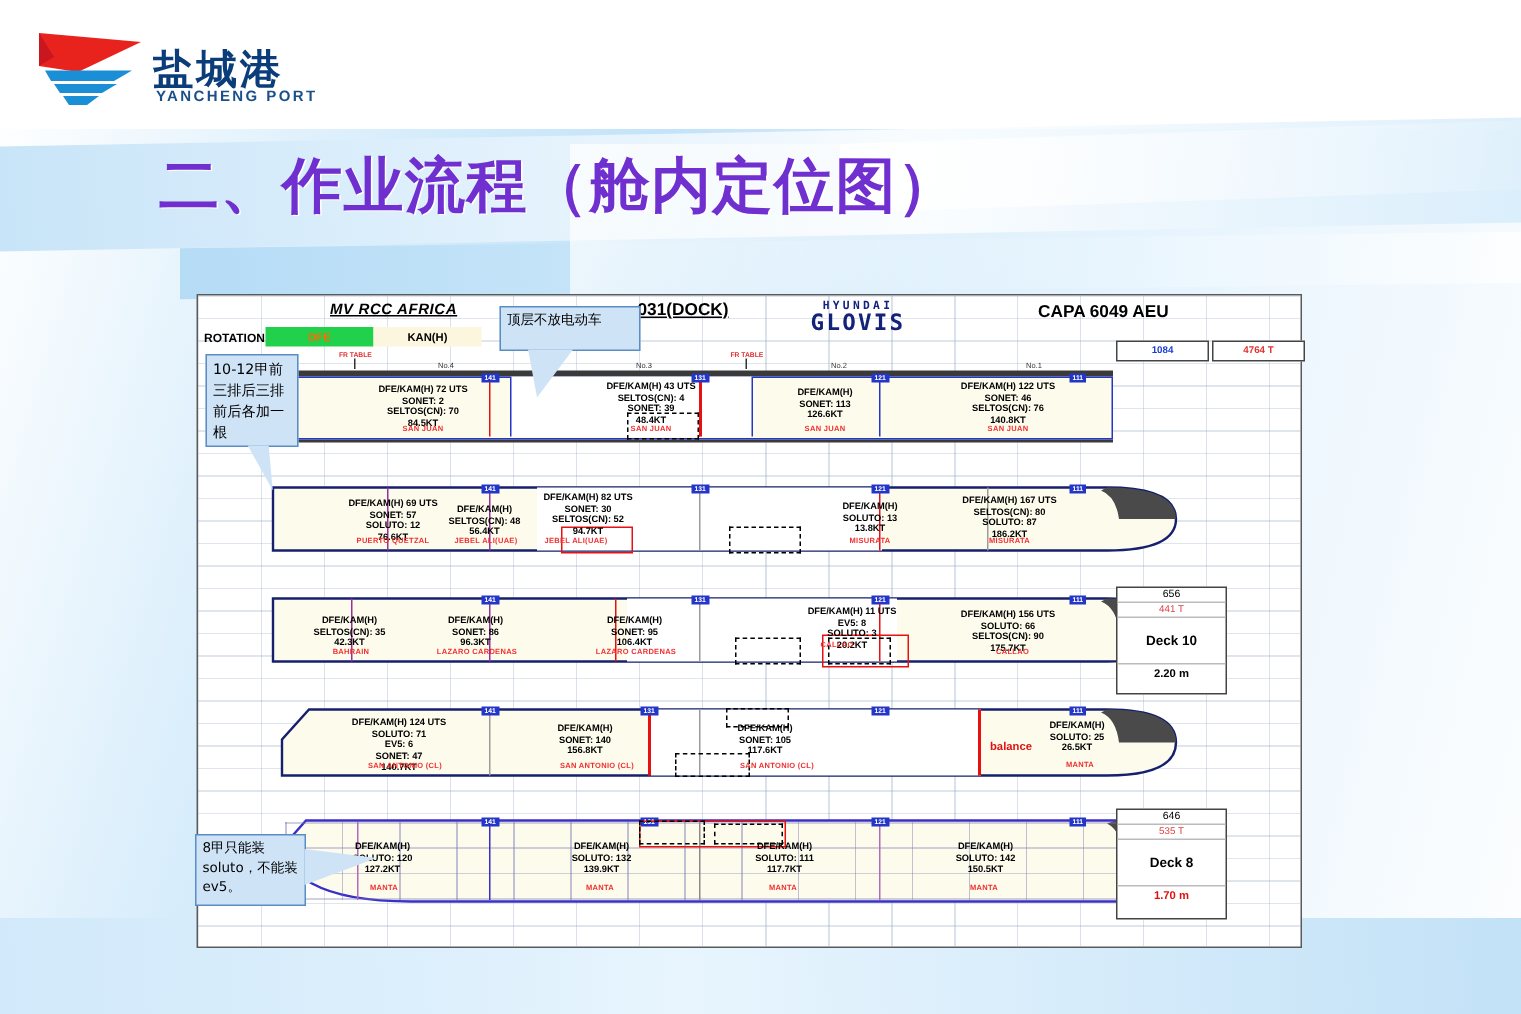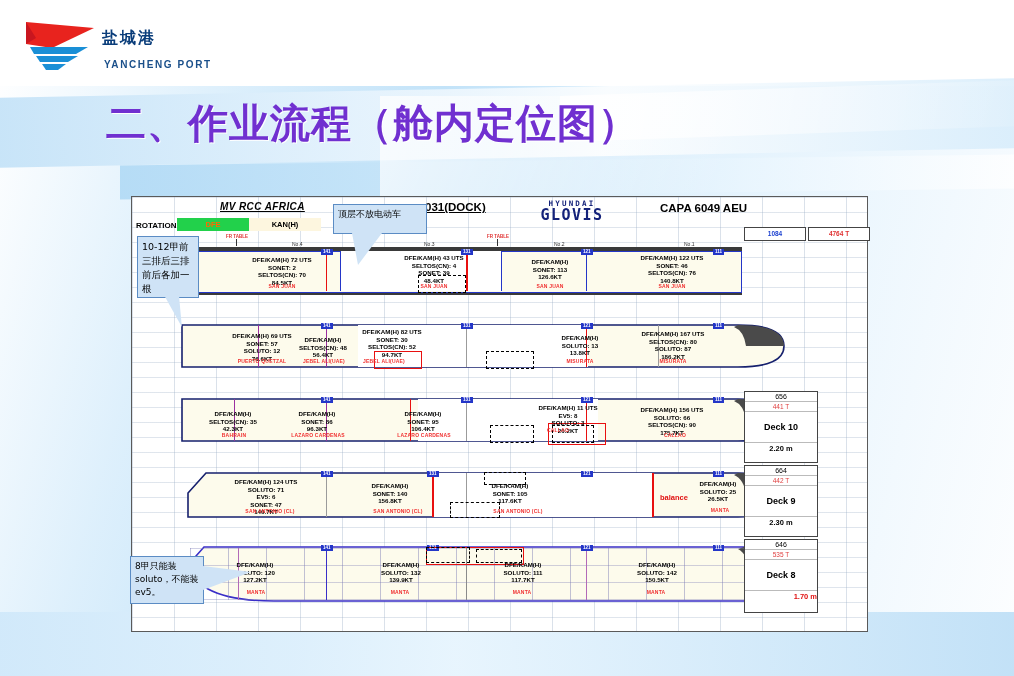--- a/index.html
+++ b/index.html
@@ -29,21 +29,21 @@
     opacity:.8;transform:skewY(-.7deg);}
   #sw3{left:0;top:612px;width:1014px;height:64px;
     background:linear-gradient(90deg,#cfe8fa,#eaf6fe 45%,#bcdef6 100%);opacity:.9;}
   #sw4{left:380px;top:96px;width:640px;height:110px;
     background:linear-gradient(115deg,rgba(255,255,255,.75),rgba(255,255,255,0) 55%);}
   #sw5{left:560px;top:88px;width:460px;height:46px;
     background:linear-gradient(100deg,rgba(255,255,255,.9),rgba(255,255,255,.1));transform:skewY(-2deg);}
 
   
   #logo{position:absolute;left:18px;top:14px;width:190px;height:62px;z-index:5;}
-  #logo-cn{position:absolute;left:84px;top:14px;font-size:16px;font-weight:bold;color:#0a3d7a;
+  #logo-cn{position:absolute;left:84px;top:14px;font-size:27px;font-weight:bold;color:#0a3d7a;
     font-family:"DejaVu Sans","Liberation Sans",sans-serif;letter-spacing:2px;white-space:nowrap;}
   #logo-en{position:absolute;left:86px;top:45px;font-size:10px;font-weight:bold;color:#1a4f8a;
     letter-spacing:1.6px;white-space:nowrap;}
 
   
   #title{
     position:absolute;left:58px;top:96px;z-index:6;
     font-family:"DejaVu Sans","Liberation Sans",sans-serif;
     font-size:40px;font-weight:bold;color:#7030d0;white-space:nowrap;
     text-shadow:1px 1px 0 #ffffff;
@@ -61,21 +61,21 @@
   #grid{position:absolute;inset:0;
     background-image:
       repeating-linear-gradient(to right, rgba(150,170,195,.35) 0 1px, transparent 1px 42px),
       repeating-linear-gradient(to bottom, rgba(150,170,195,.30) 0 1px, transparent 1px 15px);
     pointer-events:none;}
 
   .hdr{position:absolute;font-weight:bold;}
   #hdr-vessel{left:88px;top:4px;font-size:10px;font-style:italic;font-weight:bold;
     text-decoration:underline;letter-spacing:.4px;}
   #hdr-voy{left:293px;top:4px;font-size:11.5px;font-weight:bold;text-decoration:underline;}
-  #hdr-capa{left:528px;top:5px;font-size:11.5px;font-weight:bold;}
+  #hdr-capa{left:560px;top:5px;font-size:11.5px;font-weight:bold;}
   #glovis{position:absolute;left:379px;top:2px;width:122px;text-align:center;}
   #glovis-top{font-size:7.5px;font-weight:bold;color:#14227a;letter-spacing:2.2px;
     font-family:"DejaVu Sans Mono","Liberation Mono",monospace;}
   #glovis-bot{font-size:15px;font-weight:bold;color:#14227a;letter-spacing:1.5px;
     font-family:"DejaVu Sans Mono","Liberation Mono",monospace;line-height:15px;}
 
   
   #rot-label{position:absolute;left:4px;top:24px;font-size:8px;font-weight:bold;}
   #rot-dfe{position:absolute;left:45px;top:21px;width:72px;height:13px;background:#22d14b;
     color:#ff6a00;font-size:7.5px;font-weight:bold;text-align:center;line-height:13px;}
@@ -97,21 +97,21 @@
   .bayno{position:absolute;background:#2436c8;color:#fff;font-size:4.5px;font-weight:bold;
     padding:0 2px;line-height:6px;height:6px;}
   .vline{position:absolute;width:1px;}
   .dashbox{position:absolute;border:1px dashed #000;background:transparent;}
   .redbox{position:absolute;border:1.4px solid #e81010;background:transparent;}
   .statgrp{position:absolute;left:612px;width:72px;border:1px solid #444;background:#fff;}
   .s-cap{font-size:7px;text-align:center;color:#000;border-bottom:1px solid #bbb;line-height:9px;}
   .s-ton{font-size:6.5px;text-align:center;color:#e04040;border-bottom:1px solid #bbb;line-height:9px;}
   .s-name{font-size:9px;font-weight:bold;text-align:center;color:#000;line-height:30px;}
   .s-h{font-size:7.5px;font-weight:bold;text-align:center;color:#000;border-top:1px solid #bbb;line-height:11px;}
-  .s-h.alert{color:#e01010;text-align:right;}
+  .s-h.alert{color:#e01010;}
   #tot-a{position:absolute;left:612px;top:30px;width:60px;height:12px;border:1px solid #444;
     color:#1a3fd0;font-size:6.5px;font-weight:bold;text-align:center;line-height:12px;background:#fff;}
   #tot-b{position:absolute;left:676px;top:30px;width:60px;height:12px;border:1px solid #444;
     color:#e03030;font-size:6.5px;font-weight:bold;text-align:center;line-height:12px;background:#fff;}
 
   
   .callout{position:absolute;background:#cfe3f6;border:1px solid #5b8cc4;
     font-family:"DejaVu Sans","Liberation Sans",sans-serif;color:#000;z-index:9;}
   #co1{left:137px;top:236px;width:62px;height:62px;font-size:9.5px;line-height:14px;
     padding:3px 4px;box-sizing:border-box;}
@@ -417,26 +417,20 @@
     <div class="port" style="left:314px;top:44px;width:60px;">MANTA</div>
     <div class="port" style="left:448px;top:44px;width:60px;">MANTA</div>
   </div>
 
   <div class="statgrp" style="top:194px;height:70px;">
     <div class="s-cap">656</div>
     <div class="s-ton">441 T</div>
     <div class="s-name">Deck 10</div>
     <div class="s-h">2.20 m</div>
   </div>
-  <div class="statgrp" style="top:268px;height:70px;">
-    <div class="s-cap">664</div>
-    <div class="s-ton">442 T</div>
-    <div class="s-name">Deck 9</div>
-    <div class="s-h">2.30 m</div>
-  </div>
   <div class="statgrp" style="top:342px;height:72px;">
     <div class="s-cap">646</div>
     <div class="s-ton">535 T</div>
     <div class="s-name">Deck 8</div>
     <div class="s-h alert">1.70 m</div>
   </div>
 </div>
 
 <div class="callout" id="co1">10-12甲前三排后三排前后各加一根</div>
 <div id="co1-tail"></div>

